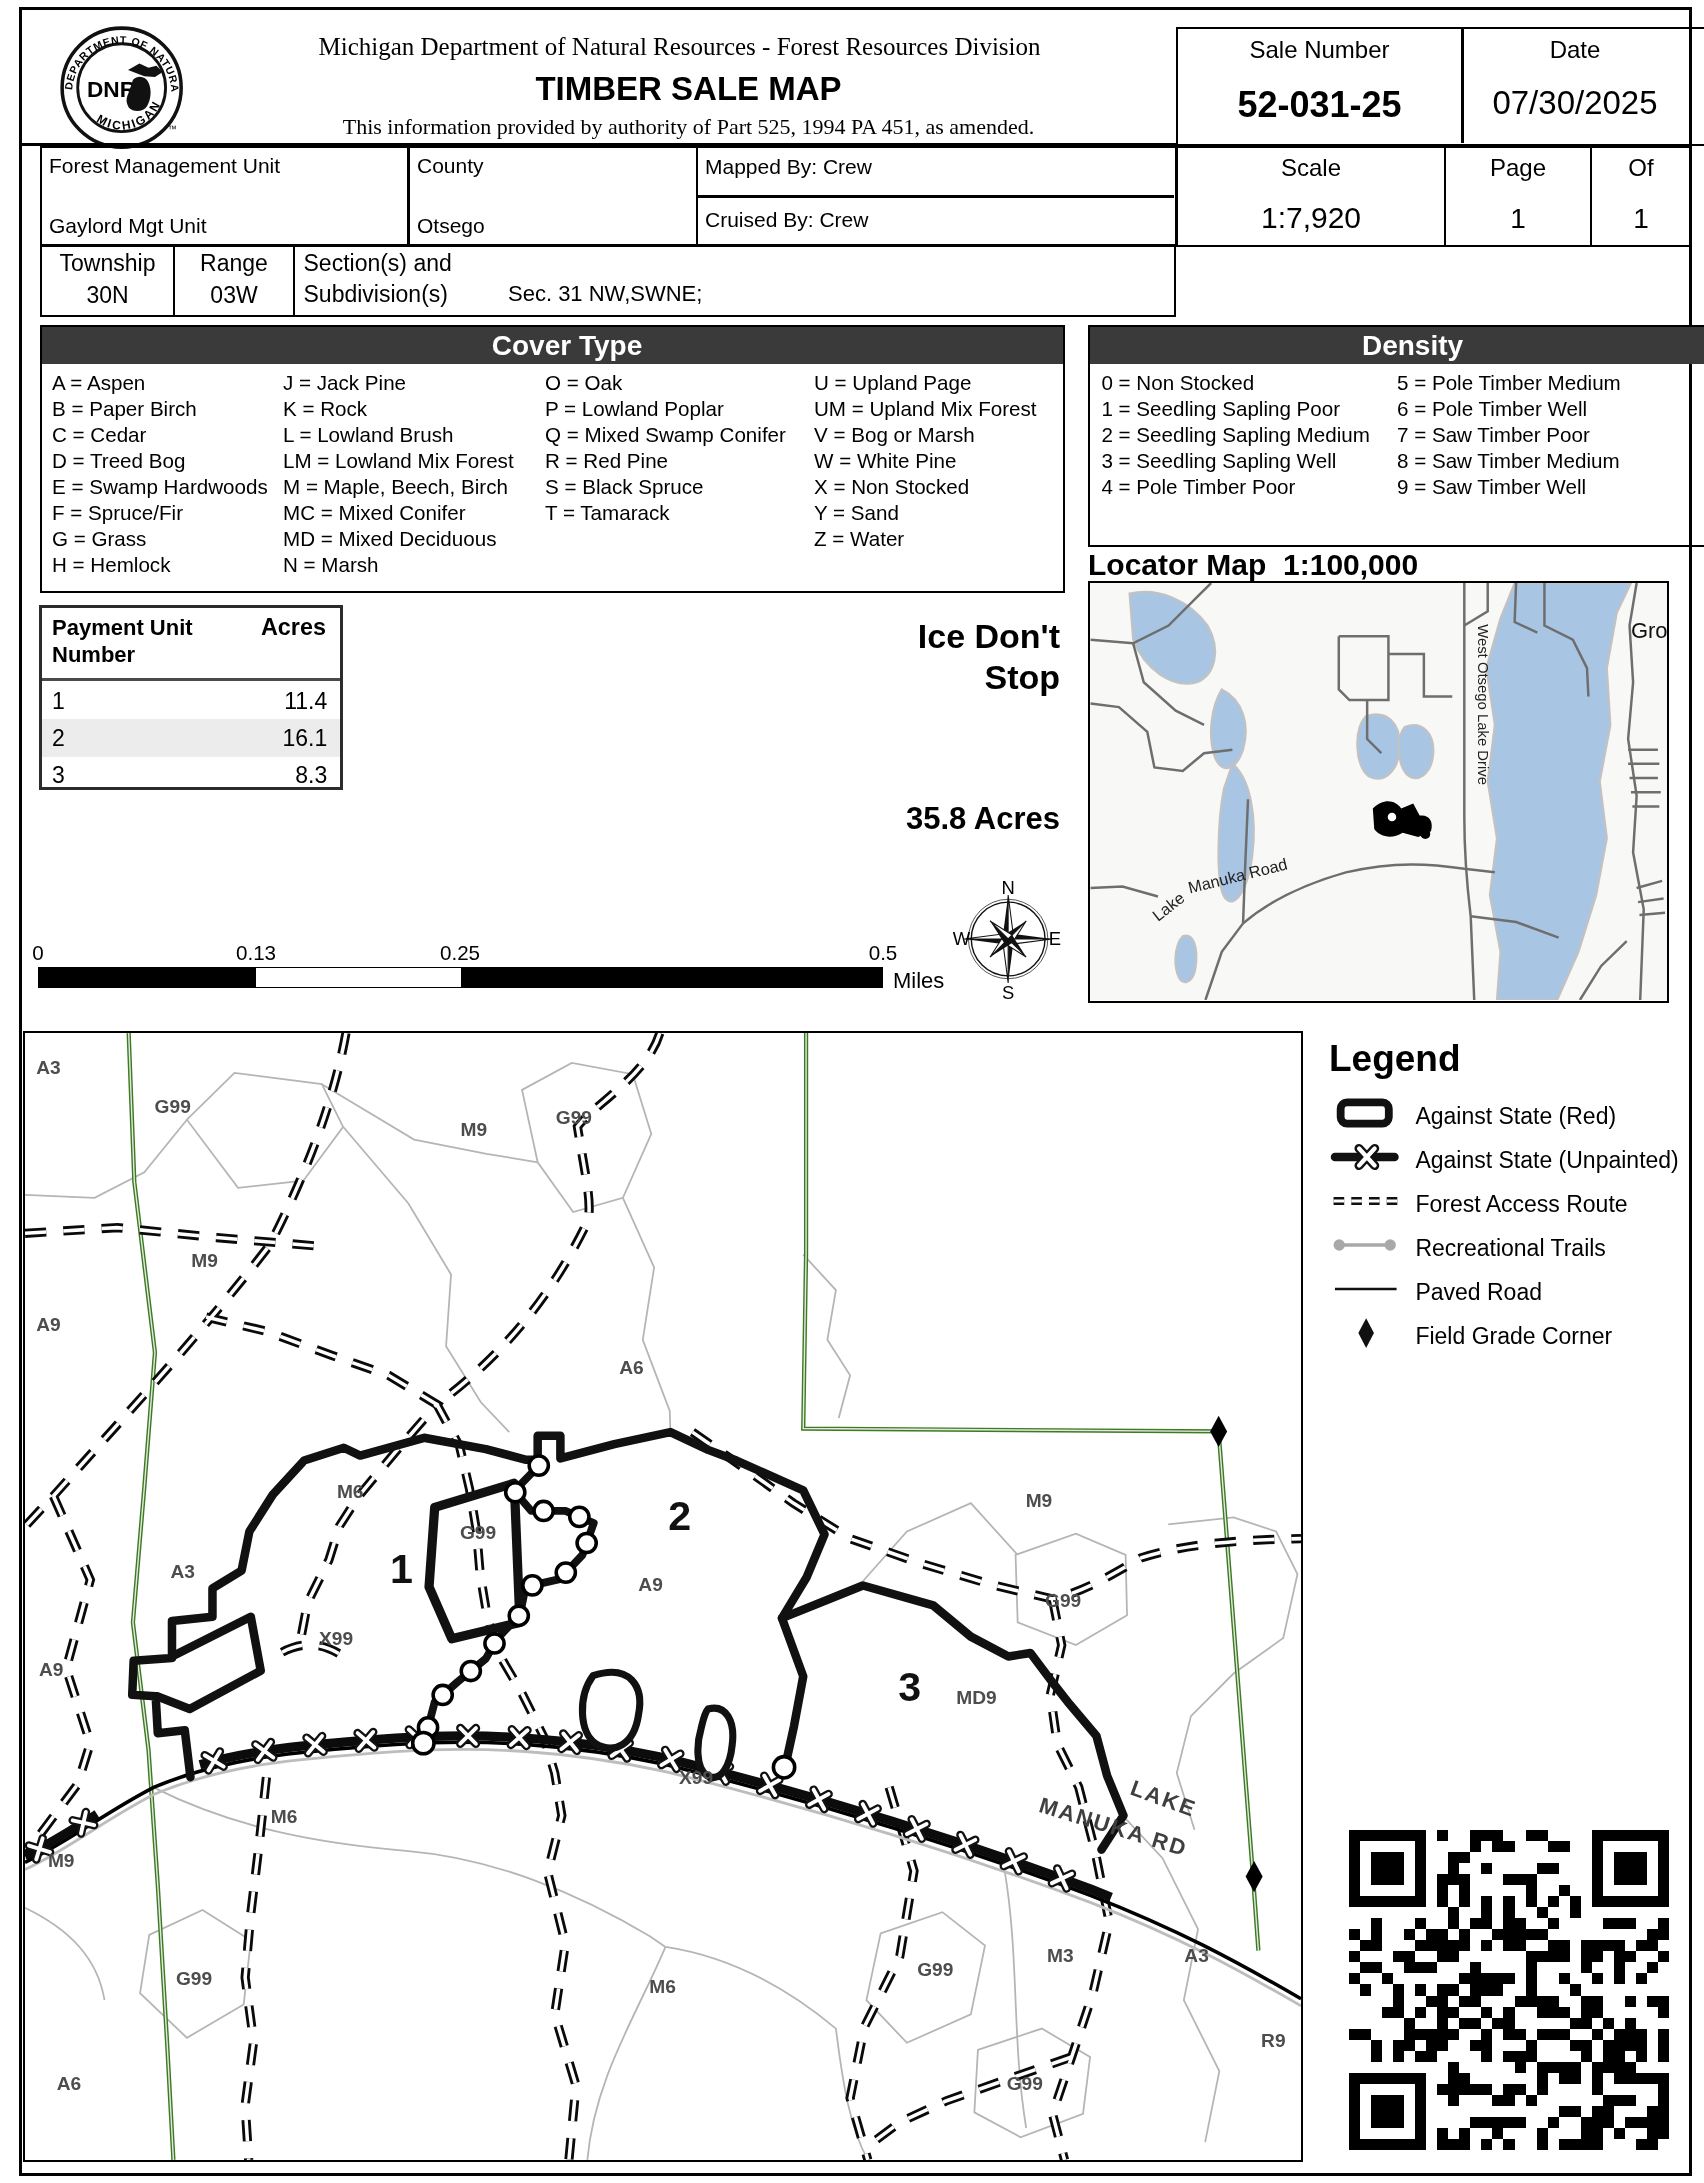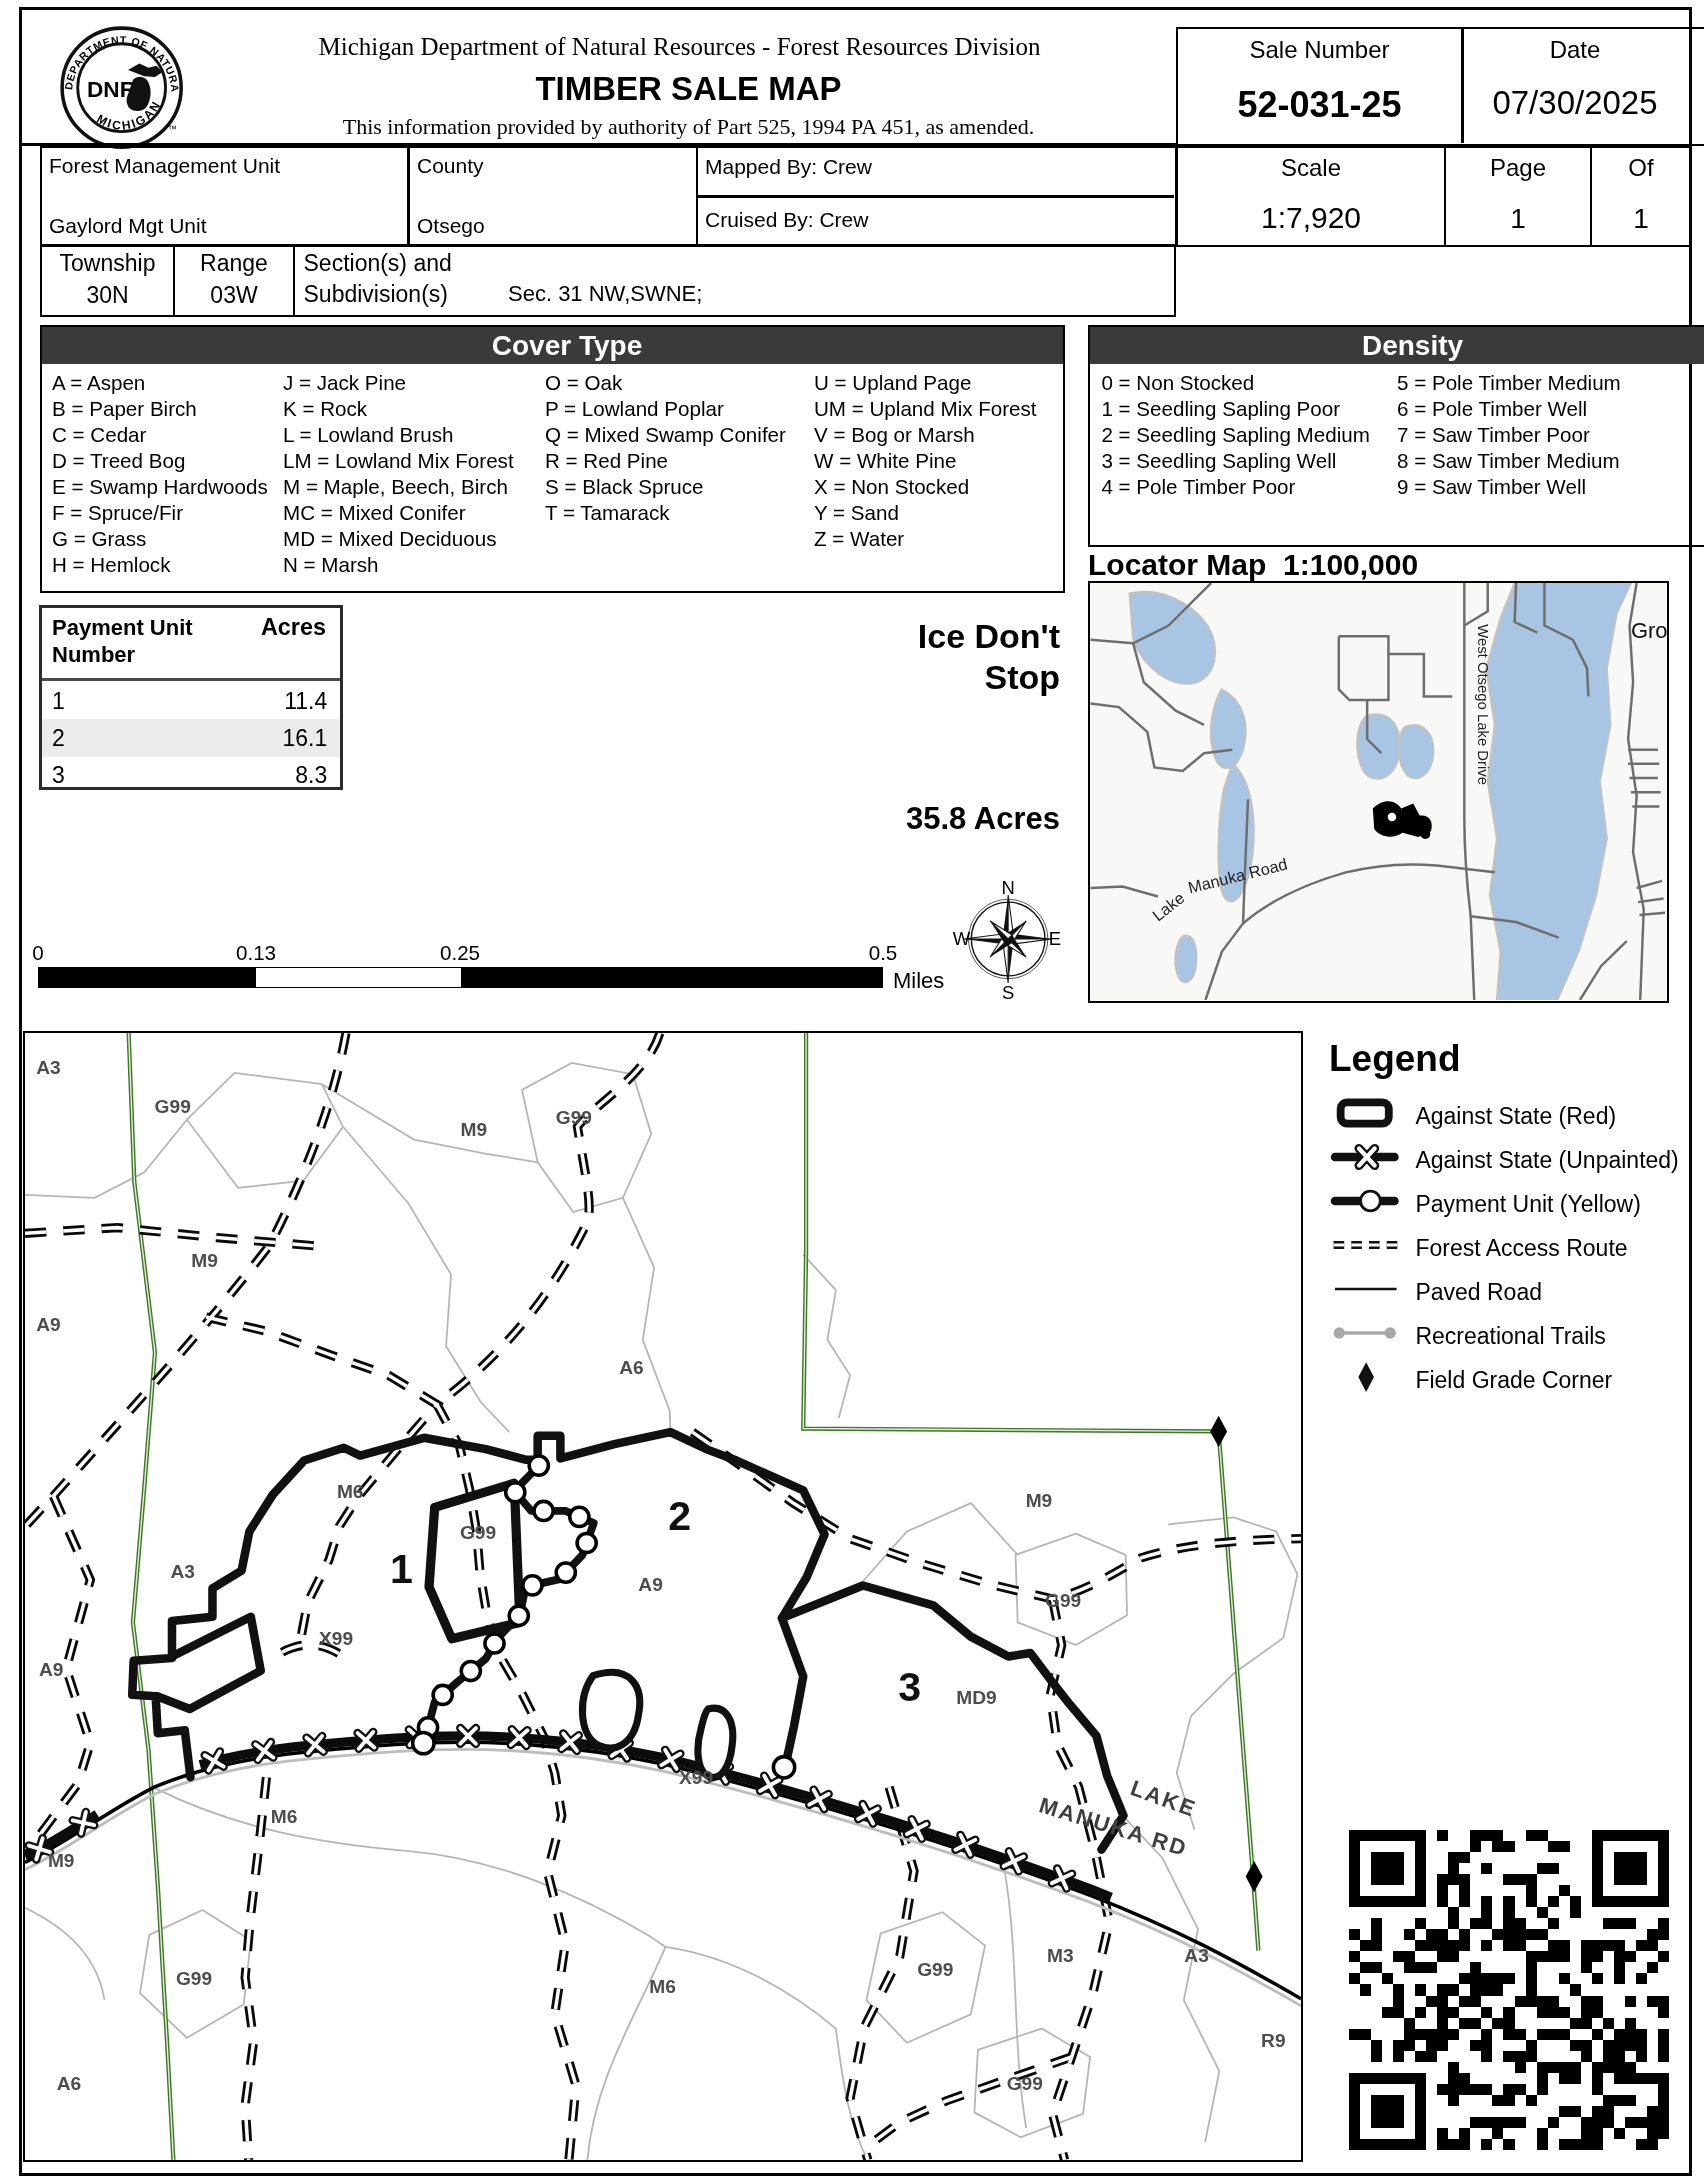--- a/index.html
+++ b/index.html
@@ -635,45 +635,38 @@
               </g>
               <g stroke="#fff" stroke-width="6" stroke-linecap="round">
                 <line x1="42" y1="12" x2="64" y2="36"></line>
                 <line x1="42" y1="36" x2="64" y2="12"></line>
               </g>
             </svg></span>
           <span>Against State (Unpainted)</span>
         </div>
         <div class="litem">
           <span><svg width="75" height="34" viewBox="0 0 105 48">
-              <line x1="8" y1="24" x2="92" y2="24" stroke="#111" stroke-width="12" stroke-linecap="round"></line>
-              <circle cx="58" cy="24" r="14" fill="#fff" stroke="#111" stroke-width="4"></circle>
-            </svg></span>
-          <span>Payment Unit (Yellow)</span>
-        </div>
-        <div class="litem">
-          <span><svg width="75" height="34" viewBox="0 0 105 48">
               <line x1="6" y1="24" x2="98" y2="24" stroke="#111" stroke-width="11" stroke-dasharray="15 10"></line>
               <line x1="6" y1="24" x2="98" y2="24" stroke="#fff" stroke-width="4" stroke-dasharray="15 10"></line>
             </svg></span>
           <span>Forest Access Route</span>
-        </div>
-        <div class="litem">
-          <span><svg width="75" height="34" viewBox="0 0 105 48">
-              <line x1="8" y1="24" x2="95" y2="24" stroke="#111" stroke-width="3.5"></line>
-            </svg></span>
-          <span>Paved Road</span>
         </div>
         <div class="litem">
           <span><svg width="75" height="34" viewBox="0 0 105 48">
               <line x1="14" y1="24" x2="86" y2="24" stroke="#a8a8a8" stroke-width="5"></line>
               <circle cx="14" cy="24" r="8" fill="#a8a8a8"></circle>
               <circle cx="86" cy="24" r="8" fill="#a8a8a8"></circle>
             </svg></span>
           <span>Recreational Trails</span>
+        </div>
+        <div class="litem">
+          <span><svg width="75" height="34" viewBox="0 0 105 48">
+              <line x1="8" y1="24" x2="95" y2="24" stroke="#111" stroke-width="3.5"></line>
+            </svg></span>
+          <span>Paved Road</span>
         </div>
         <div class="litem">
           <span><svg width="75" height="34" viewBox="0 0 105 48">
               <polygon points="52,3 63,24 52,45 41,24" fill="#111"></polygon>
             </svg></span>
           <span>Field Grade Corner</span>
         </div>
       </div>
   </div>
 

